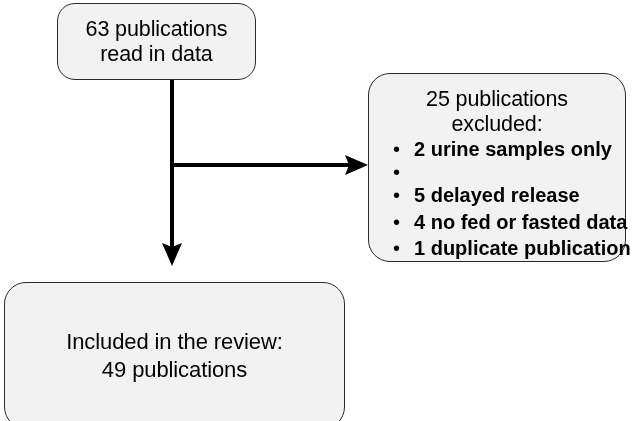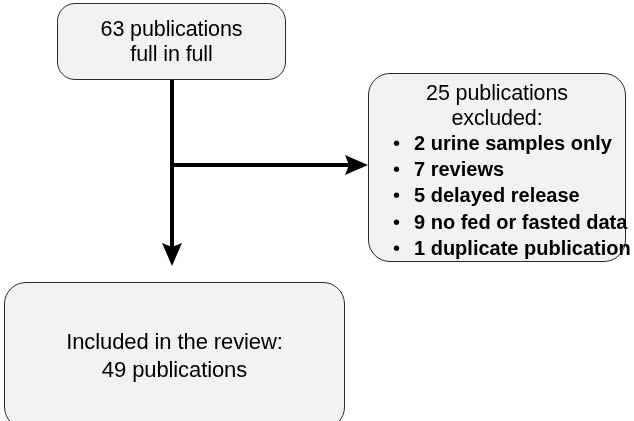--- a/index.html
+++ b/index.html
@@ -48,21 +48,21 @@
     font-size: 21.5px;
     line-height: 1.14;
     white-space: nowrap;
     letter-spacing: -0.1px;
   }
 
   
   #node-screened {
     left: 57px;
     top: 3px;
-    width: 229px;
+    width: 199px;
     height: 77px;
     justify-content: center;
   }
 
   
   #node-excluded {
     left: 368px;
     top: 73px;
     width: 258px;
     height: 189px;
@@ -123,42 +123,41 @@
 
     <line x1="170" y1="165" x2="352" y2="165" stroke="#000000" stroke-width="4"></line>
 
     <polygon points="368,165 345,155 349,165 345,175" fill="#000000"></polygon>
 
     <polygon points="172,266 162,243 172,247 182,243" fill="#000000"></polygon>
   </svg>
 
   <div class="node node-centered" id="node-screened">
     <div class="line">63 publications</div>
-    <div class="line">full in full</div>
+    <div class="line">read in data</div>
   </div>
 
   <div class="node" id="node-excluded">
     <div class="line head">25 publications</div>
     <div class="line head">excluded:</div>
     <ul class="bullet-list">
       <li class="bullet-item">
         <span class="bullet-dot">•</span>
         <span class="bullet-text">2 urine samples only</span>
       </li>
       <li class="bullet-item">
         <span class="bullet-dot">•</span>
-        <span class="bullet-text">7 reviews</span>
       </li>
       <li class="bullet-item">
         <span class="bullet-dot">•</span>
         <span class="bullet-text">5 delayed release</span>
       </li>
       <li class="bullet-item">
         <span class="bullet-dot">•</span>
-        <span class="bullet-text">9 no fed or fasted data</span>
+        <span class="bullet-text">4 no fed or fasted data</span>
       </li>
       <li class="bullet-item">
         <span class="bullet-dot">•</span>
         <span class="bullet-text">1 duplicate publication</span>
       </li>
     </ul>
   </div>
 
   <div class="node node-centered" id="node-included">
     <div class="line">Included in the review:</div>

